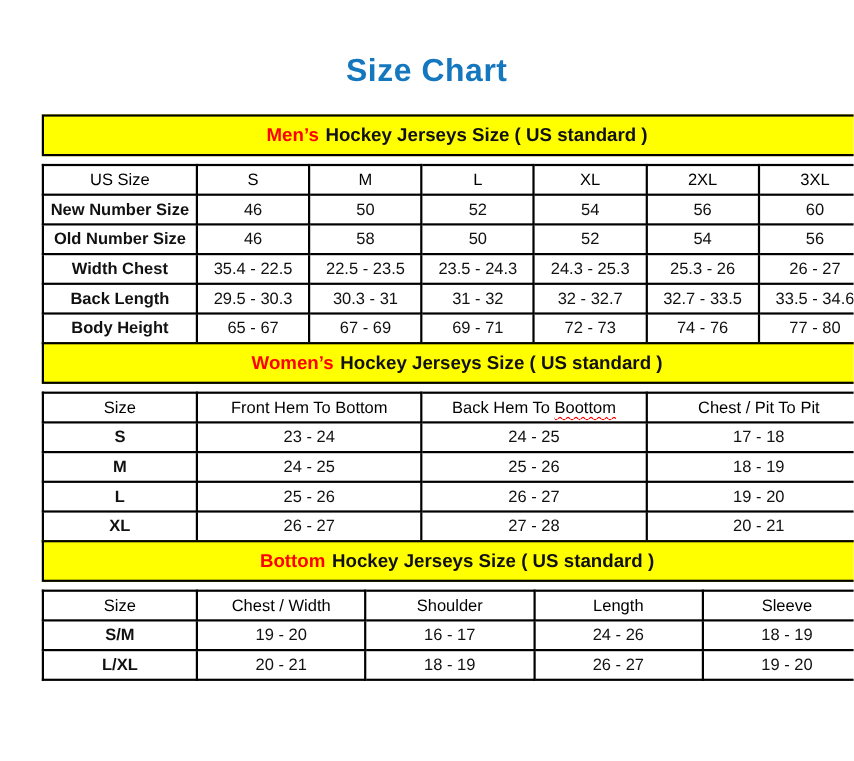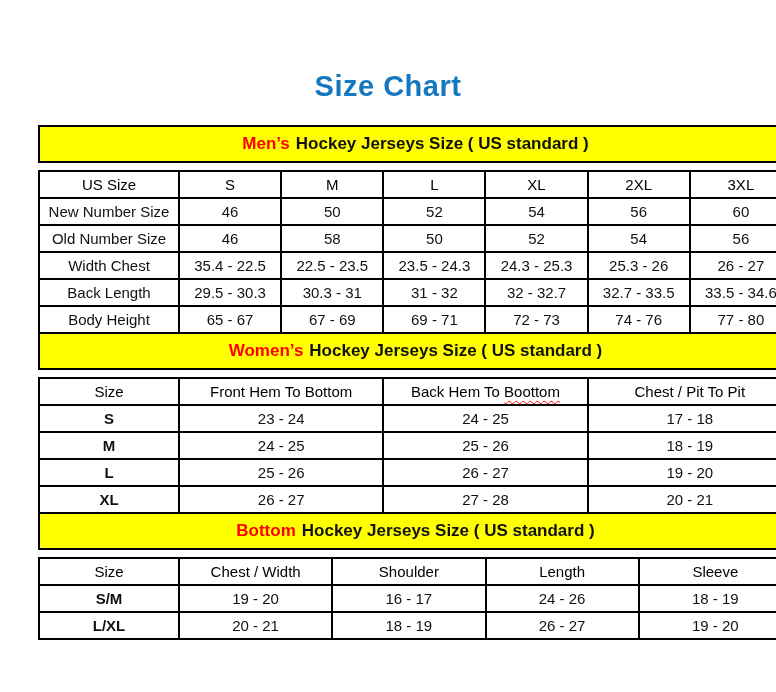--- a/index.html
+++ b/index.html
@@ -3,21 +3,21 @@
 <meta charset="utf-8">
 <style>
   :root{
     --blue:#1577BD; --yellow:#FFFF00; --red:#FF0000; --ink:#111111; --line:#000000;
   }
   html,body{margin:0;padding:0;overflow:hidden;}
   body{
     width:776px;height:692px;background:#ffffff;
     font-family:"Liberation Sans", sans-serif;color:var(--ink);
   }
-  .page{padding-top:48px;margin-top:21px;}
+  .page{padding-top:48px;}
   .page-title{
     margin:0 0 22px 0;text-align:center;color:var(--blue);
     font-size:29px;line-height:34px;font-weight:bold;letter-spacing:0.5px;
   }
   .chart{width:755px;margin-left:38px;}
   .section{margin:0;}
   .section + .section{margin-top:-2px;border-radius:12px;}
   .band{
     background:var(--yellow);border:2px solid var(--line);
     height:34px;display:flex;align-items:center;justify-content:center;gap:6px;
@@ -27,21 +27,21 @@
   table{
     width:100%;border-collapse:collapse;table-layout:fixed;margin:0;
   }
   th,td{
     border:2px solid var(--line);height:25px;padding:0 2px;
     text-align:center;vertical-align:middle;font-size:15px;white-space:nowrap;
   }
   thead th{font-weight:normal;color:#000;}
   tbody td{font-weight:normal;}
   table.bold-labels tbody td.row-label{font-weight:bold;}
-  table.plain-labels tbody td.row-label{font-weight:normal;}
+  table.plain-labels tbody td.row-label{font-weight:bold;}
   .wavy{
     text-decoration-line:underline;
     text-decoration-style:wavy;
     text-decoration-color:var(--red);
     text-decoration-thickness:1px;
     text-underline-offset:3px;
   }
 </style>
 </head>
 <body>

